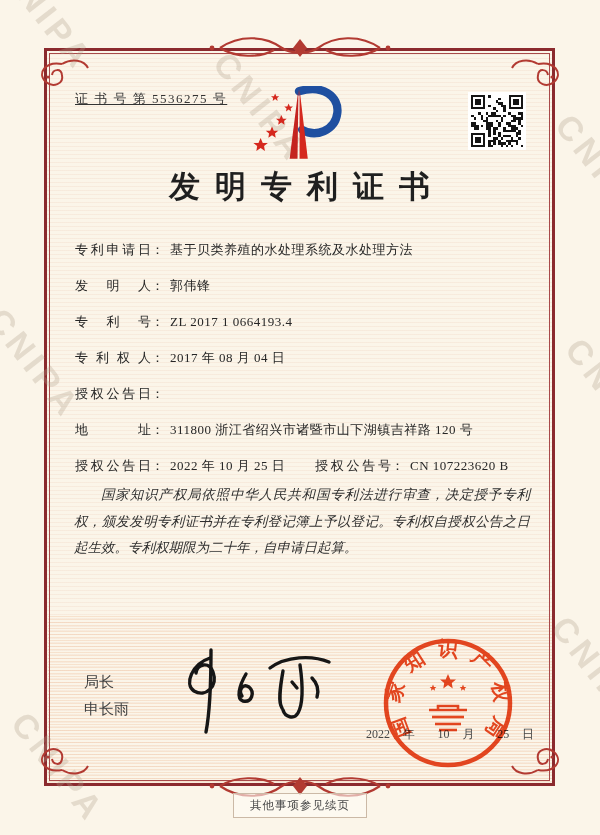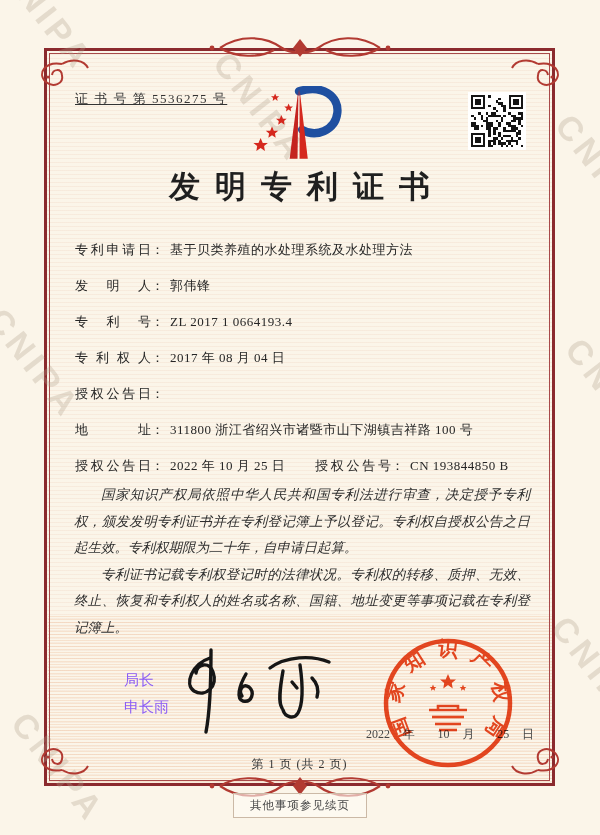--- a/index.html
+++ b/index.html
@@ -29,22 +29,22 @@
   .fields{position:absolute;left:75px;top:243px;right:66px;z-index:3;}
   .frow{display:flex;align-items:baseline;margin-bottom:22px;font-size:13px;line-height:14px;color:#262626;}
   .fpair{display:flex;align-items:baseline;}
   .fpair.first{width:240px;}
   .flabel{display:inline-block;width:76px;text-align:justify;text-align-last:justify;}
   .fcolon{margin-right:6px;}
   .fvalue{letter-spacing:.5px;}
   .paras{position:absolute;left:74px;top:482px;right:70px;z-index:3;}
   .paras p{margin:0;text-indent:2em;font-size:13.5px;line-height:26.5px;text-align:justify;
       font-style:italic;color:#2e2e2e;}
-  .signer{position:absolute;left:84px;top:668px;font-family:Liberation Mono, monospace;
-      font-size:15px;line-height:27px;color:#8b5cf6;z-index:3;margin-left:40px;}
+  .signer{position:absolute;left:84px;top:668px;font-family:Liberation Sans, sans-serif;
+      font-size:15px;line-height:27px;color:#404040;z-index:3;}
   .sig{position:absolute;left:166px;top:644px;z-index:3;}
   .seal-date{position:absolute;left:366px;top:726px;width:168px;font-size:12px;color:#474747;
       text-align:justify;text-align-last:justify;z-index:3;}
   .seal{position:absolute;left:381px;top:636px;width:134px;height:134px;z-index:4;mix-blend-mode:multiply;}
   .pageno{position:absolute;left:44px;top:756px;width:511px;text-align:center;font-size:12px;
       letter-spacing:1px;color:#333;z-index:3;}
   .note{position:absolute;left:50%;transform:translateX(-50%);top:793px;border:1px solid #cbb9a6;
       background:rgba(255,252,245,.6);padding:4px 16px;font-size:11.5px;color:#4a4a4a;
       letter-spacing:1px;white-space:nowrap;z-index:3;}
   .orn{position:absolute;left:0;top:0;z-index:2;pointer-events:none;}
@@ -258,39 +258,38 @@
         <span class="fcolon">：</span>
         <span class="fvalue">2017 年 08 月 04 日</span>
     </div>
     <div class="frow">
       <span class="flabel">授权公告日</span>
         <span class="fcolon">：</span>
     </div>
     <div class="frow">
       <span class="flabel">地址</span>
         <span class="fcolon">：</span>
-        <span class="fvalue">311800 浙江省绍兴市诸暨市山下湖镇吉祥路 100 号</span>
+        <span class="fvalue">311800 浙江省绍兴市诸暨市山下湖镇吉祥路 120 号</span>
     </div>
     <div class="frow">
       <span class="fpair first">
         <span class="flabel">授权公告日</span>
           <span class="fcolon">：</span>
           <span class="fvalue">2022 年 10 月 25 日</span>
       </span>
       <span class="fpair">
         <span class="flabel">授权公告号</span>
           <span class="fcolon">：</span>
-          <span class="fvalue">CN 193844850 B</span>
+          <span class="fvalue">CN 107223620 B</span>
       </span>
     </div>
   </div>
 
   <div class="paras">
     <p>国家知识产权局依照中华人民共和国专利法进行审查，决定授予专利权，颁发发明专利证书并在专利登记簿上予以登记。专利权自授权公告之日起生效。专利权期限为二十年，自申请日起算。</p>
-    <p>专利证书记载专利权登记时的法律状况。专利权的转移、质押、无效、终止、恢复和专利权人的姓名或名称、国籍、地址变更等事项记载在专利登记簿上。</p>
   </div>
 
   <div class="signer">
     <div>局长</div>
     <div>申长雨</div>
   </div>
 
   <svg class="sig" width="178" height="96" viewBox="0 0 178 96">
     <g fill="none" stroke="#161616" stroke-width="3.4" stroke-linecap="round">
       <path d="M44,14 C26,20 18,40 28,47 C40,54 52,42 47,28 C43,17 31,20 30,29"></path>
@@ -321,16 +320,15 @@
           <path d="M48,74 H86"></path>
           <path d="M51,81 H83"></path>
           <path d="M54,88 H80"></path>
           <path d="M58,94 H76"></path>
           <path d="M57,74 V70 H77 V74"></path>
         </g>
       </g>
     </g>
   </svg>
 
-  <div class="pageno">第 1 页 (共 2 页)</div>
   <div class="note">其他事项参见续页</div>
 
 </div>
 
 </body></html>

